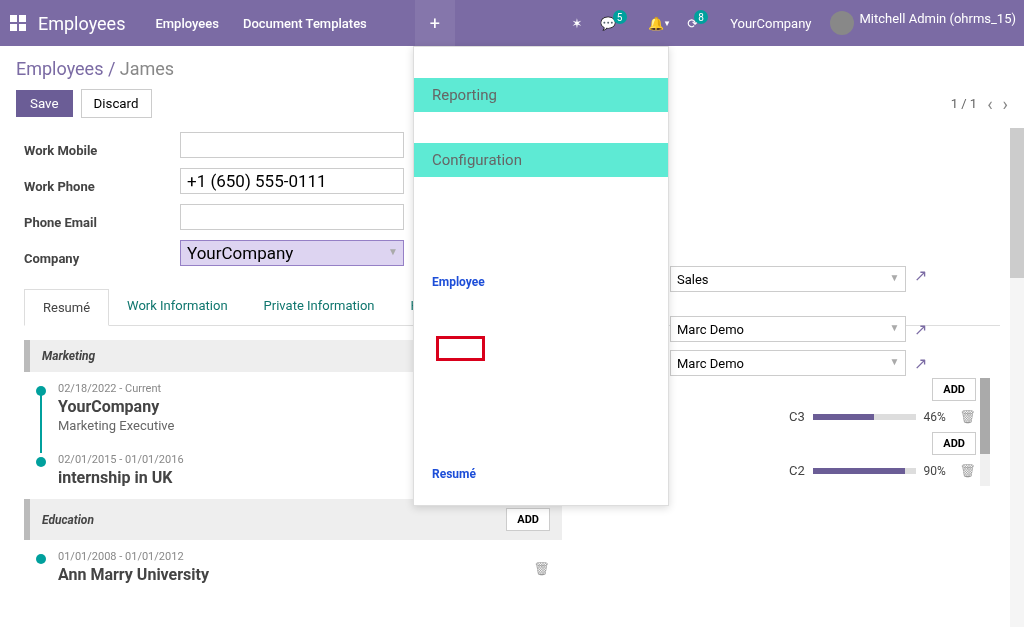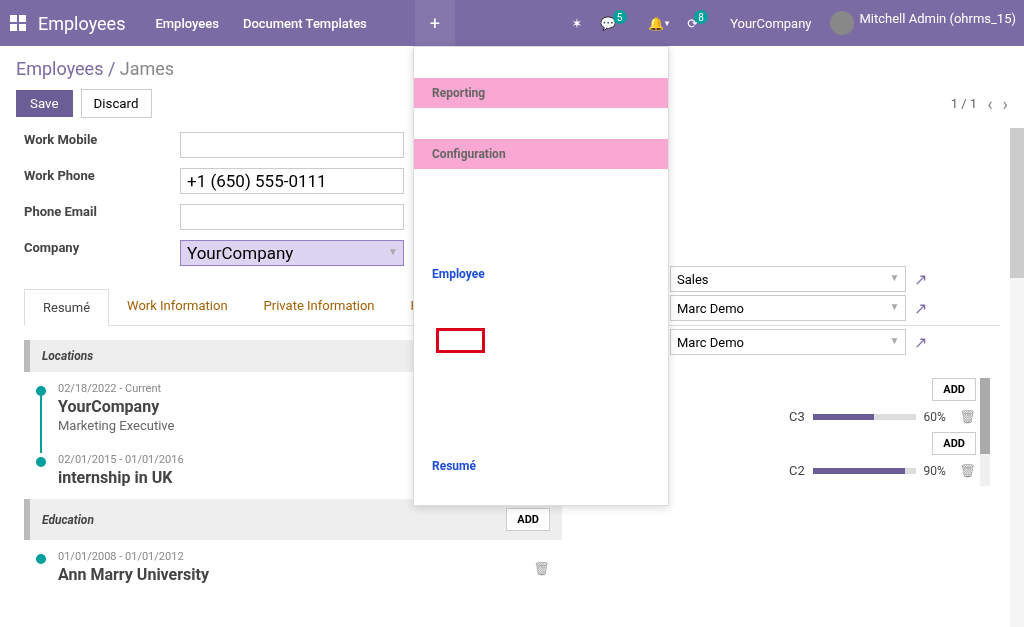--- a/index.html
+++ b/index.html
@@ -14,46 +14,46 @@
 .plus-btn { background: rgba(255,255,255,0.08); width: 40px; height: 46px; display: flex; align-items: center; justify-content: center; font-size: 18px; margin-left: 24px; cursor: pointer; }
 .topbar-right { margin-left: auto; display: flex; align-items: center; gap: 18px; }
 .icon-badge { position: relative; display: flex; align-items: center; }
 .badge { background: #00a09d; color: #fff; border-radius: 50%; font-size: 10px; width: 14px; height: 14px; display: flex; align-items: center; justify-content: center; position: relative; top: -6px; left: -4px; }
 .avatar { width: 24px; height: 24px; border-radius: 50%; background: #888; display: inline-block; margin-right: 6px; }
 
 .dropdown { position: absolute; top: 46px; left: 413px; width: 256px; background: #fff; border: 1px solid #ddd; box-shadow: 0 2px 8px rgba(0,0,0,0.15); z-index: 100; max-height: 460px; overflow-y: auto; }
 .dropdown::-webkit-scrollbar { width: 10px; }
 .dropdown::-webkit-scrollbar-thumb { background: #aaa; }
 .dd-item { padding: 8px 18px; cursor: pointer; }
-.dd-header { padding: 8px 18px; font-weight: 700; color: #666; background: #f9a8d4; font-size: 12px; }
+.dd-header { padding: 8px 18px; font-weight: 400; color: #666; background: #5eead4; font-size: 15px; }
 .dd-sub { color: #1d4ed8; font-weight: 700; padding: 8px 18px; font-size: 12px; margin-top: 28px; }
 .dd-indent { padding-left: 28px; }
 .highlight-box { border: 3px solid #d9001b; display: inline-block; padding: 2px 6px; margin-left: -6px; }
 
 .breadcrumb { padding: 12px 16px 4px; font-size: 18px; color: #7b6ba4; }
 .breadcrumb .current { color: #888; }
 .btn-row { padding: 6px 16px 10px; display: flex; align-items: center; }
 .btn-save { background: #6b5d96; color: #fff; padding: 6px 14px; border: none; cursor: pointer; margin-right: 8px; }
 .btn-discard { background: #fff; border: 1px solid #ccc; padding: 6px 12px; cursor: pointer; text-align: center; }
 .pager { margin-left: auto; display: flex; align-items: center; gap: 10px; color: #666; }
 .pager-arrow { font-size: 18px; color: #888; cursor: pointer; }
 
 .form-area { padding: 4px 24px; }
-.field-row { display: flex; align-items: flex-start; margin-bottom: 10px; min-height: 24px; }
+.field-row { display: flex; align-items: flex-end; margin-bottom: 10px; min-height: 24px; }
 .field-label { width: 156px; font-weight: 700; font-size: 13px; }
 .field-input { flex: 1; max-width: 224px; border: 1px solid #ccc; padding: 4px 6px; height: 26px; font-size: 17px; }
 .field-input.hl { background: #ddd4f1; border-color: #9580c6; }
 .right-input { width: 236px; border: 1px solid #ccc; padding: 4px 6px; height: 26px; font-size: 13px; }
 .chev { position: absolute; right: 6px; top: 6px; color: #aaa; font-size: 10px; }
 .ext-icon { color: #7b6ba4; margin-left: 8px; font-size: 16px; cursor: pointer; }
 
 .right-col { position: absolute; left: 670px; top: 138px; }
 
 .tabs { border-bottom: 1px solid #ddd; display: flex; gap: 0; margin-top: 22px; }
-.tab { padding: 10px 18px; cursor: pointer; color: #a16207; }
+.tab { padding: 10px 18px; cursor: pointer; color: #0f766e; }
 .tab.active { border: 1px solid #ddd; border-bottom: 1px solid #fff; color: #444; position: relative; top: 1px; background: #fff; }
 
 .panel { margin-top: 14px; max-height: 280px; overflow-y: auto; }
 .panel::-webkit-scrollbar { width: 10px; }
 .panel::-webkit-scrollbar-thumb { background: #aaa; }
 .section-h { background: #eee; border-left: 6px solid #bbb; padding: 9px 12px; font-style: italic; font-weight: 700; font-size: 12px; display: flex; align-items: center; }
 .btn-add { margin-left: auto; background: #fff; border: 1px solid #ccc; padding: 4px 10px; font-size: 11px; font-weight: 700; cursor: pointer; }
 .entry { display: flex; padding: 10px 12px; position: relative; }
 .entry-dot { width: 10px; height: 10px; border-radius: 50%; background: #00a09d; margin-right: 12px; margin-top: 4px; flex-shrink: 0; }
 .entry-line { position: absolute; left: 16px; top: 22px; bottom: -10px; width: 2px; background: #00a09d; }
@@ -154,21 +154,21 @@
   </div>
   <div class="field-row">
     <div class="field-label">Company</div>
     <div style="position:relative;flex:1;max-width:224px">
       <input class="field-input hl" style="width: 100%;" value="YourCompany">
       <span class="chev">▼</span>
     </div>
   </div>
 
   <div class="right-col">
-    <div style="display:flex;align-items:center;margin-bottom:3px;position:relative">
+    <div style="display:flex;margin-bottom:24px;position:relative">
       <input class="right-input" value="Sales" style="">
         <span class="chev" style="right:28px">▼</span>
       <span class="ext-icon">↗</span>
     </div>
     <div style="display:flex;align-items:center;margin-bottom:8px;position:relative">
       <input class="right-input" value="Marc Demo" style="">
         <span class="chev" style="right:28px">▼</span>
       <span class="ext-icon">↗</span>
     </div>
     <div style="display:flex;align-items:center;margin-bottom:8px;position:relative">
@@ -180,21 +180,21 @@
 
   <div class="tabs">
     <div class="tab active">Resumé</div>
     <div class="tab">Work Information</div>
     <div class="tab">Private Information</div>
     <div class="tab">HR Settings</div>
   </div>
 
   <div class="panel" style="max-width:538px">
     <div class="section-h">
-      <span>Locations</span>
+      <span>Marketing</span>
     </div>
     <div class="entry">
       <div class="entry-dot"></div>
       <div class="entry-line"></div>
       <div class="entry-body">
         <div class="entry-date">02/18/2022 - Current</div>
         <div class="entry-title">YourCompany</div>
         <div class="entry-sub">Marketing Executive</div>
       </div>
     </div>
@@ -223,21 +223,21 @@
 <div class="skills-col">
   <div class="skill-row">
     <button class="skill-add">ADD</button>
   </div>
   <div class="skill-row">
     <div style="flex:1"></div>
     <div class="skill-label">C3</div>
     <div class="skill-bar">
         <div class="skill-fill" style="width:60%"></div>
       </div>
-    <div class="skill-pct">60%</div>
+    <div class="skill-pct">46%</div>
     <div class="skill-del">🗑</div>
   </div>
   <div class="skill-row">
     <button class="skill-add">ADD</button>
   </div>
   <div class="skill-row">
     <div style="flex:1"></div>
     <div class="skill-label">C2</div>
     <div class="skill-bar">
         <div class="skill-fill" style="width:90%"></div>

